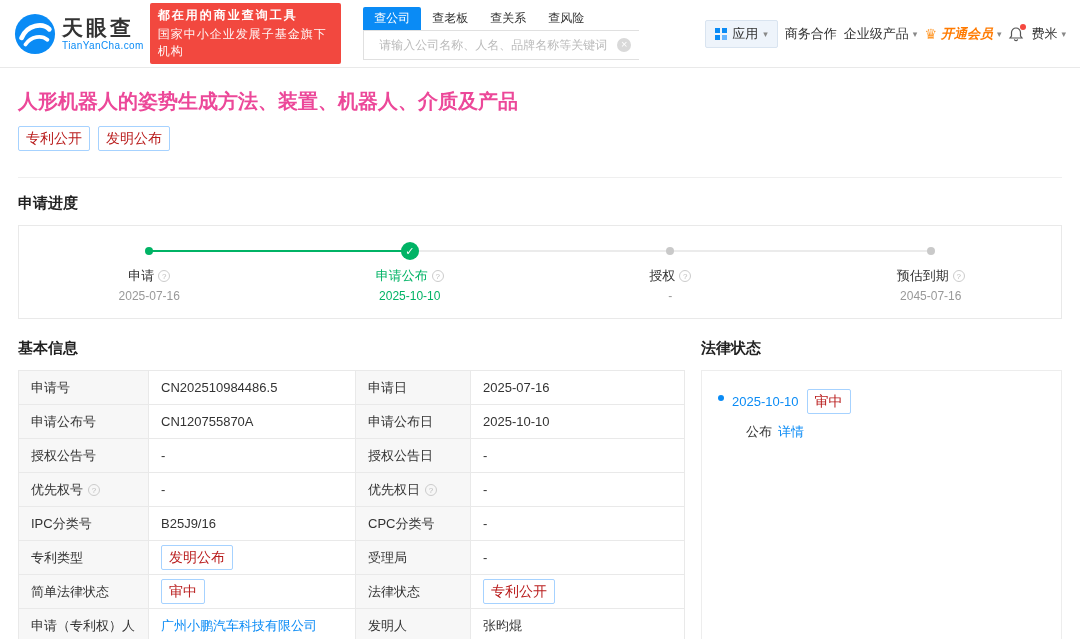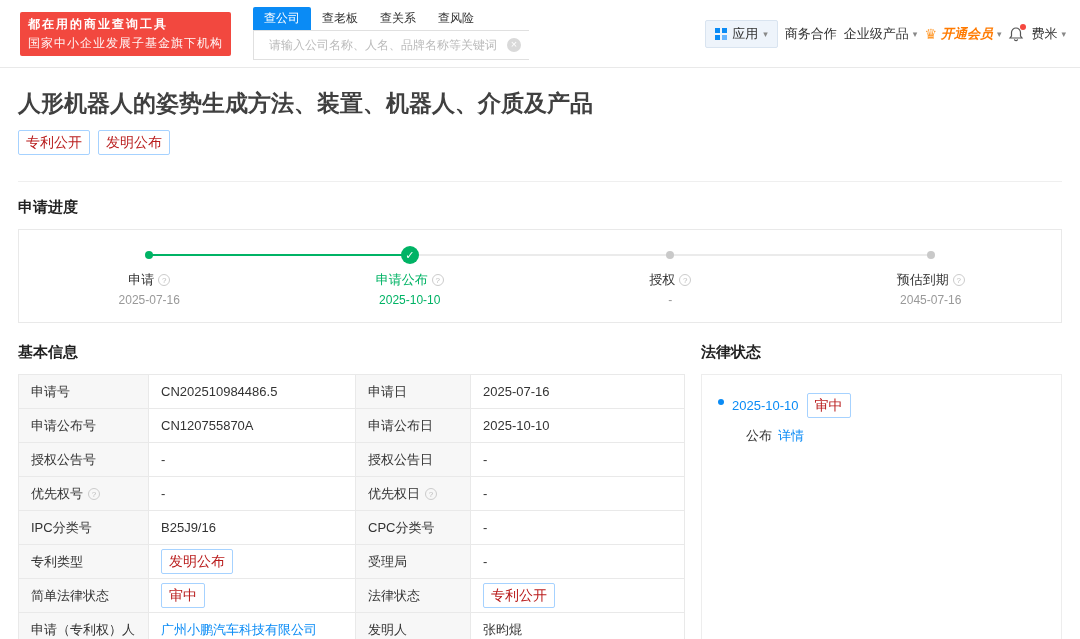--- a/index.html
+++ b/index.html
@@ -28,21 +28,21 @@
 .apps-btn{display:flex;align-items:center;gap:5px;background:#eef4fb;border:1px solid #d9e4f0;border-radius:2px;padding:4px 9px;cursor:pointer;}
 .caret{font-size:9px;color:#888;}
 .menu-item{cursor:pointer;display:flex;align-items:center;gap:4px;text-align:center;}
 .vip-label{color:#ff7a00;font-weight:600;font-style:italic;}
 .crown-icon{color:#ff9a2e;font-size:14px;line-height:1;}
 .bell-wrap{position:relative;cursor:pointer;display:flex;align-items:center;}
 .bell-dot{position:absolute;top:-2px;right:-2px;width:6px;height:6px;border-radius:50%;background:#f5483f;}
 
 .content{padding:0 18px;}
 .title-section{padding:20px 0 26px;border-bottom:1px solid #efefef;}
-.patent-title{font-size:23px;font-weight:700;color:#404040;}
+.patent-title{font-size:20px;font-weight:700;color:#ec4899;}
 .tag-row{display:flex;gap:8px;margin-top:11px;}
 .tag,.badge{font-size:14px;color:#b91c1c;border:1px solid #a6d2ff;border-radius:2px;padding:1px 7px;background:#fff;line-height:1.5;}
 .section-heading{font-size:15px;font-weight:700;color:#222;}
 .progress-section{margin-top:16px;}
 .progress-box{margin-top:12px;border:1px solid #e9e9e9;padding:16px 0 15px;position:relative;}
 .track{position:absolute;top:24px;left:12.5%;right:12.5%;height:2px;background:#ebebeb;}
 .track-done{position:absolute;top:24px;left:12.5%;width:25%;height:2px;background:#00b365;}
 .steps{display:flex;position:relative;}
 .step{flex:1;display:flex;flex-direction:column;align-items:center;}
 .dot-area{height:18px;display:flex;align-items:center;justify-content:center;}
@@ -71,20 +71,31 @@
 .legal-date{color:#0a8bf5;display:flex;align-items:center;gap:8px;}
 .legal-sub{margin-left:14px;margin-top:9px;font-size:13px;color:#333;display:flex;gap:6px;}
 </style>
 </head>
 <body>
 
 <div class="page">
 
   <div class="header">
 
+    <div class="logo">
+      <svg class="logo-icon" viewBox="0 0 44 44">
+        <circle cx="22" cy="22" r="21" fill="#0a8bf5"></circle>
+        <path d="M8 26 C14 12, 30 10, 37 17" stroke="#ffffff" stroke-width="5" fill="none" stroke-linecap="round"></path>
+        <path d="M12 33 C18 24, 29 23, 35 28" stroke="#ffffff" stroke-width="4" fill="none" stroke-linecap="round"></path>
+      </svg>
+      <div>
+        <div class="brand">天眼查</div>
+        <div class="brand-domain">TianYanCha.com</div>
+      </div>
+    </div>
 
     <div class="promo">
       <div class="promo-line1">都在用的商业查询工具</div>
       <div class="promo-line2">国家中小企业发展子基金旗下机构</div>
     </div>
 
     <div class="search-area">
       <div class="tabs">
         <div class="tab active">查公司</div>
         <div class="tab">查老板</div>

